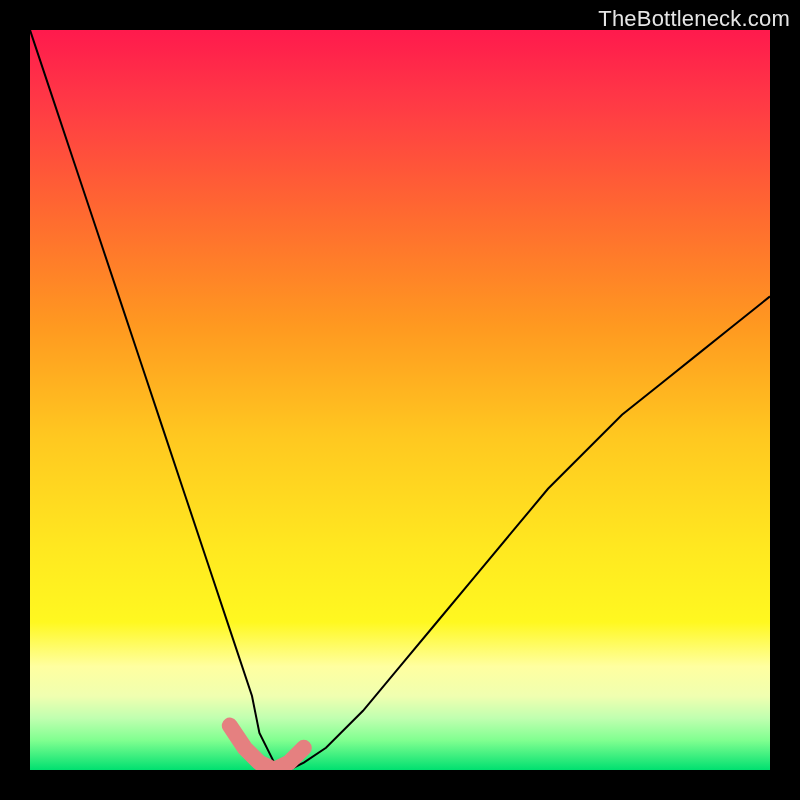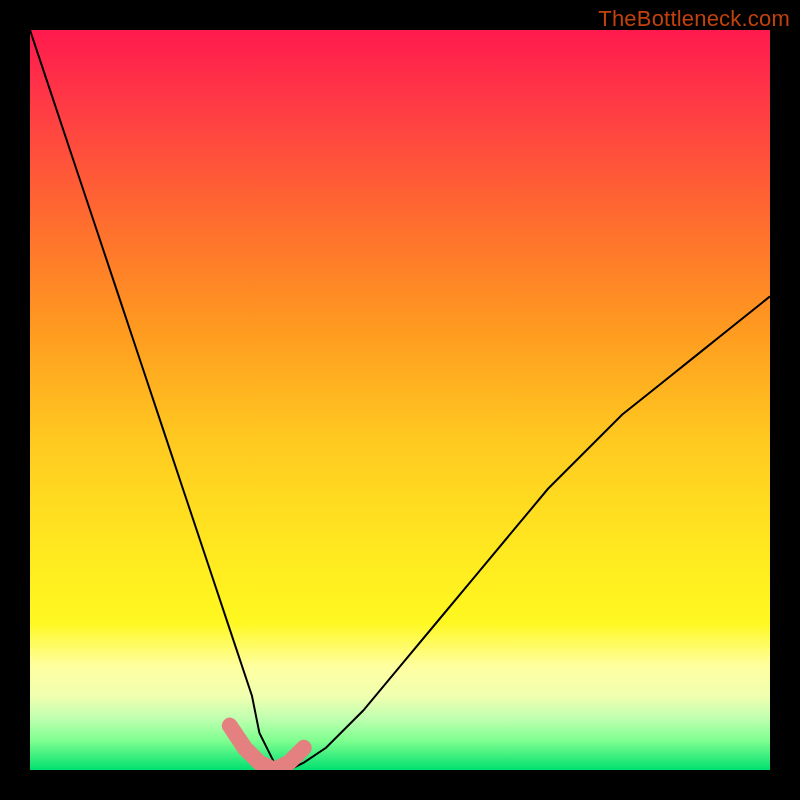--- a/index.html
+++ b/index.html
@@ -46,21 +46,21 @@
   }
   svg.curve {
     position: absolute;
     left: 0; top: 0;
     width: 740px; height: 740px;
   }
   .watermark {
     position: absolute;
     top: 6px;
     right: 10px;
-    color: #c2410c;
+    color: #e5e5e5;
     font-size: 22px;
     font-weight: 500;
     letter-spacing: 0.2px;
   }
 </style>
 </head>
 <body>
 
 <div class="frame">
   <div class="plot">

